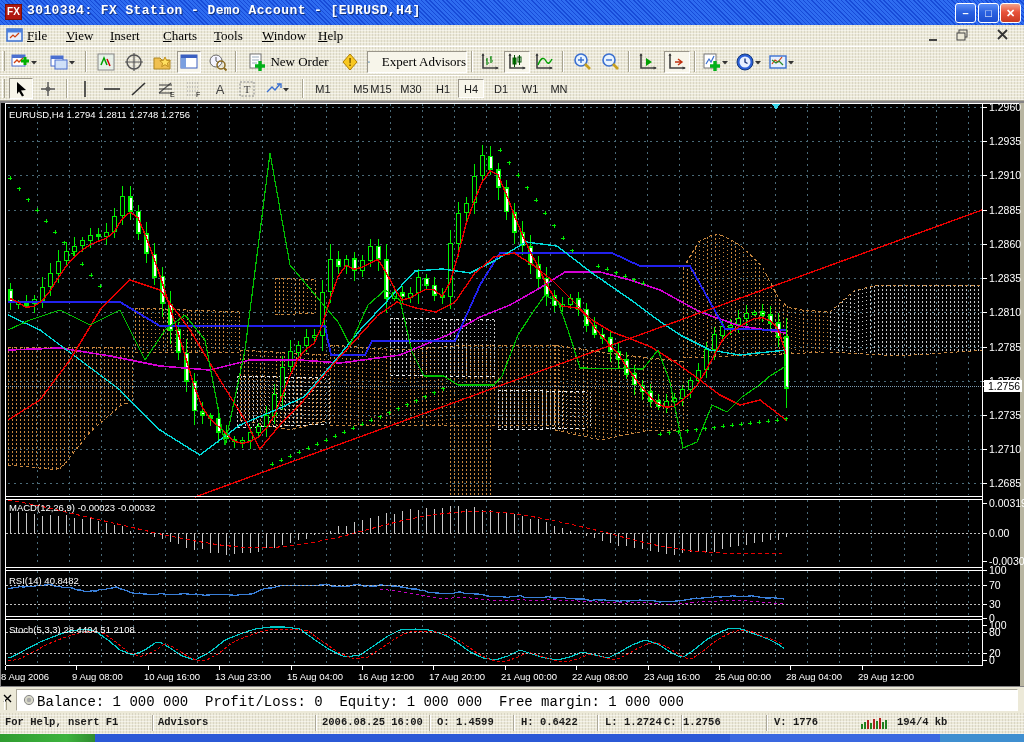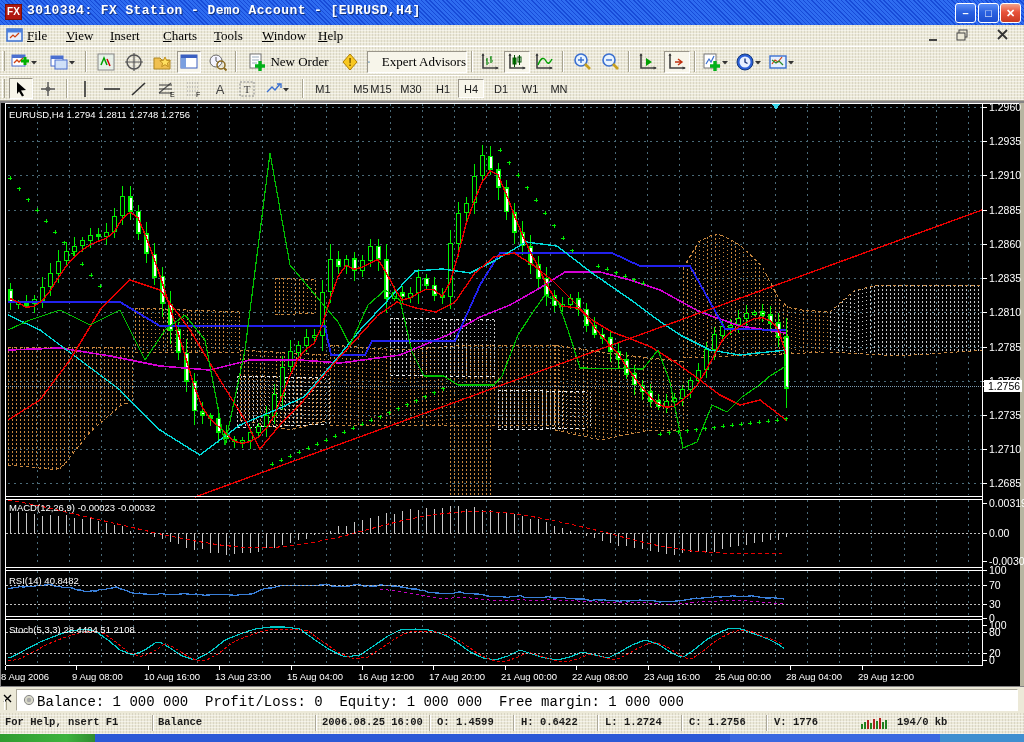--- a/index.html
+++ b/index.html
@@ -451,42 +451,42 @@
 <svg width="12" height="12" style="position:absolute;left:6px;top:4px">
         <circle cx="6" cy="6" r="4.6" fill="#d8d8c8" stroke="#888"></circle>
         <circle cx="6" cy="6" r="2.2" fill="#aaa"></circle>
       </svg>
 <span style="position:absolute;left:20px;top:4px;font-family:'Liberation Mono',monospace;font-size:14px;white-space:pre">Balance: 1 000 000  Profit/Loss: 0  Equity: 1 000 000  Free margin: 1 000 000</span>
 </div>
   </div>
 <div class="abs statusbar texture">
 <span class="cell" style="left:5px">For Help, nsert F1</span>
 <div class="sdiv" style="left:152px"></div>
-<span class="cell" style="left:158px">Balance</span>
+<span class="cell" style="left:158px">Advisors</span>
 <div class="sdiv" style="left:315px"></div>
 <span class="cell" style="left:322px">2006.08.25 16:00</span>
 <div class="sdiv" style="left:429px"></div>
 <span class="cell" style="left:437px">O: 1.4599</span>
 <div class="sdiv" style="left:513px"></div>
 <span class="cell" style="left:521px">H: 0.6422</span>
 <div class="sdiv" style="left:597px"></div>
 <span class="cell" style="left:605px">L: 1.2724</span>
 <div class="sdiv" style="left:681px"></div>
-<span class="cell" style="left:689px">C: 1.2756</span>
+<span class="cell" style="left:664px">C: 1.2756</span>
 <div class="sdiv" style="left:766px"></div>
 <span class="cell" style="left:774px">V: 1776</span>
 <svg width="28" height="12" style="position:absolute;left:861px;top:4px">
       <rect x="0" y="7" width="2" height="5" fill="#208020"></rect>
       <rect x="3" y="5" width="2" height="7" fill="#208020"></rect>
       <rect x="6" y="3" width="2" height="9" fill="#b02020"></rect>
       <rect x="9" y="6" width="2" height="6" fill="#208020"></rect>
       <rect x="12" y="2" width="2" height="10" fill="#b02020"></rect>
       <rect x="15" y="4" width="2" height="8" fill="#208020"></rect>
       <rect x="18" y="1" width="2" height="11" fill="#b02020"></rect>
       <rect x="21" y="5" width="2" height="7" fill="#208020"></rect>
       <rect x="24" y="3" width="2" height="9" fill="#208020"></rect>
     </svg>
-<span class="cell" style="left:897px">194/0 kb</span>
+<span class="cell" style="left:897px">194/4 kb</span>
 </div>
 <div class="abs taskbar">
 <div class="abs" style="left:0;top:0;width:95px;height:8px;background:linear-gradient(90deg,#2f9c30,#3db33e 70%,#2f8c30)"></div>
 <div class="abs" style="left:730px;top:0;width:210px;height:8px;background:#3a68e0"></div>
 <div class="abs" style="left:940px;top:0;width:84px;height:8px;background:#3f8fd0"></div>
 </div>
 </body></html>

